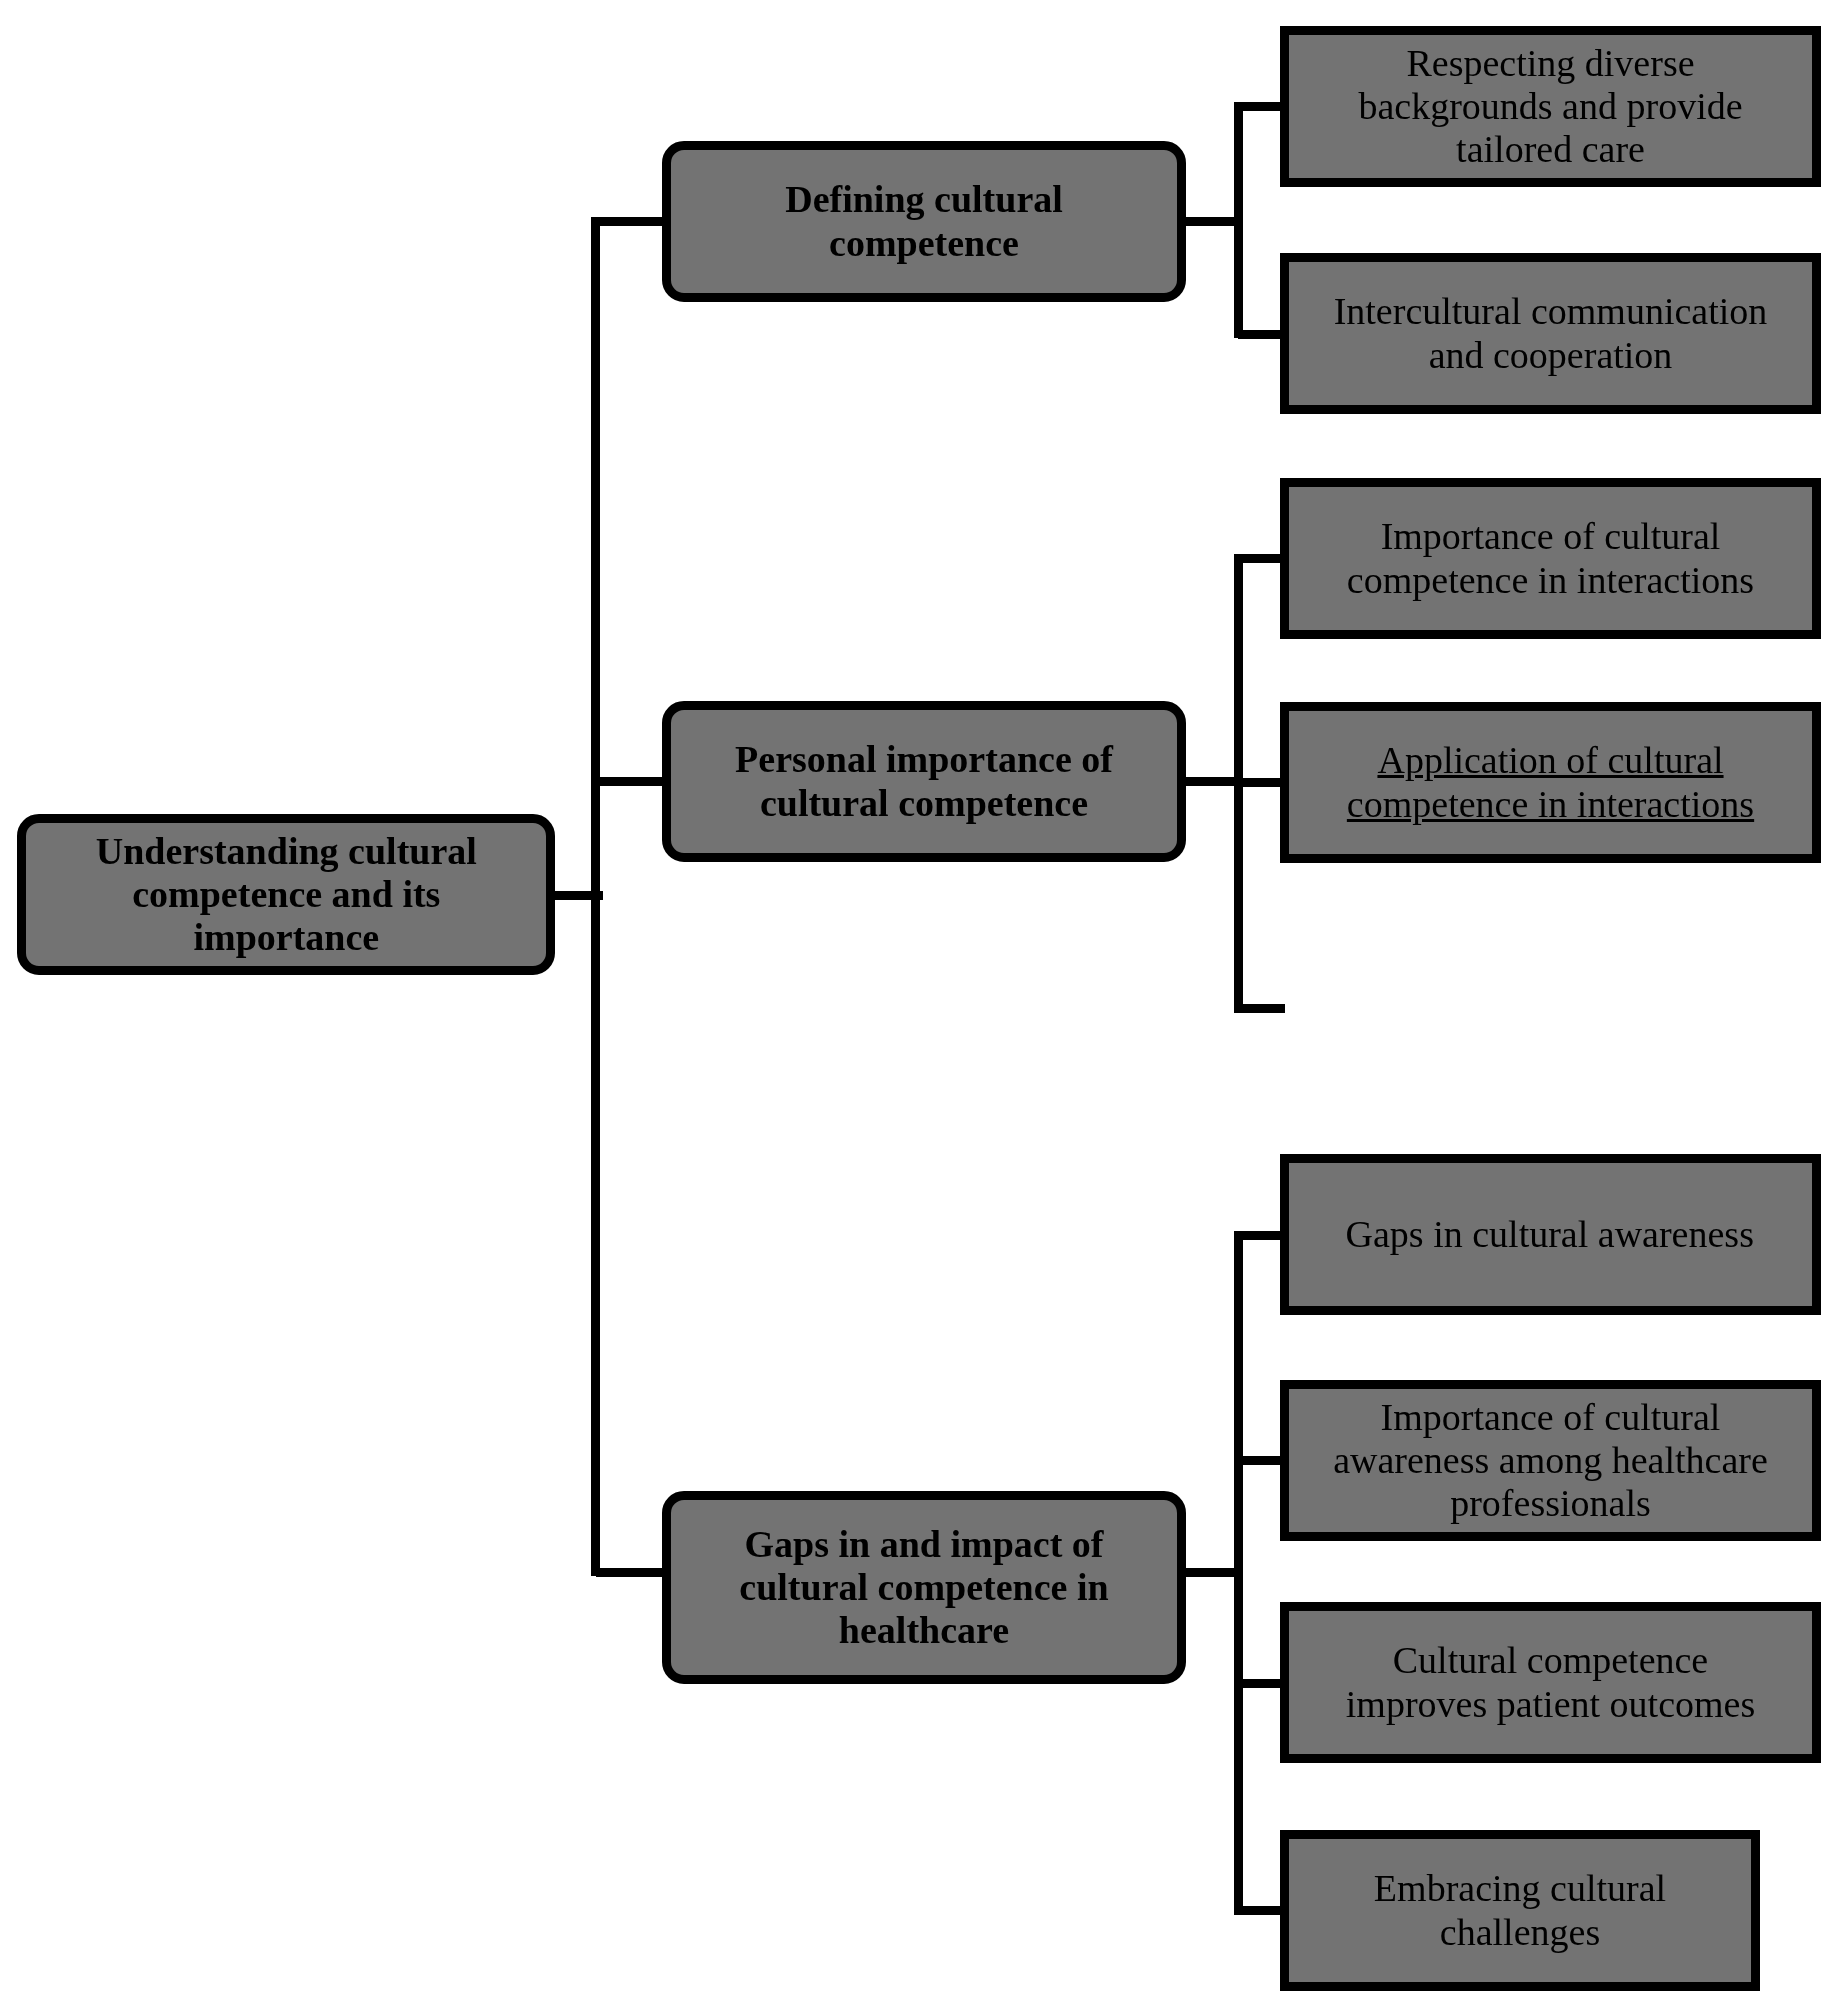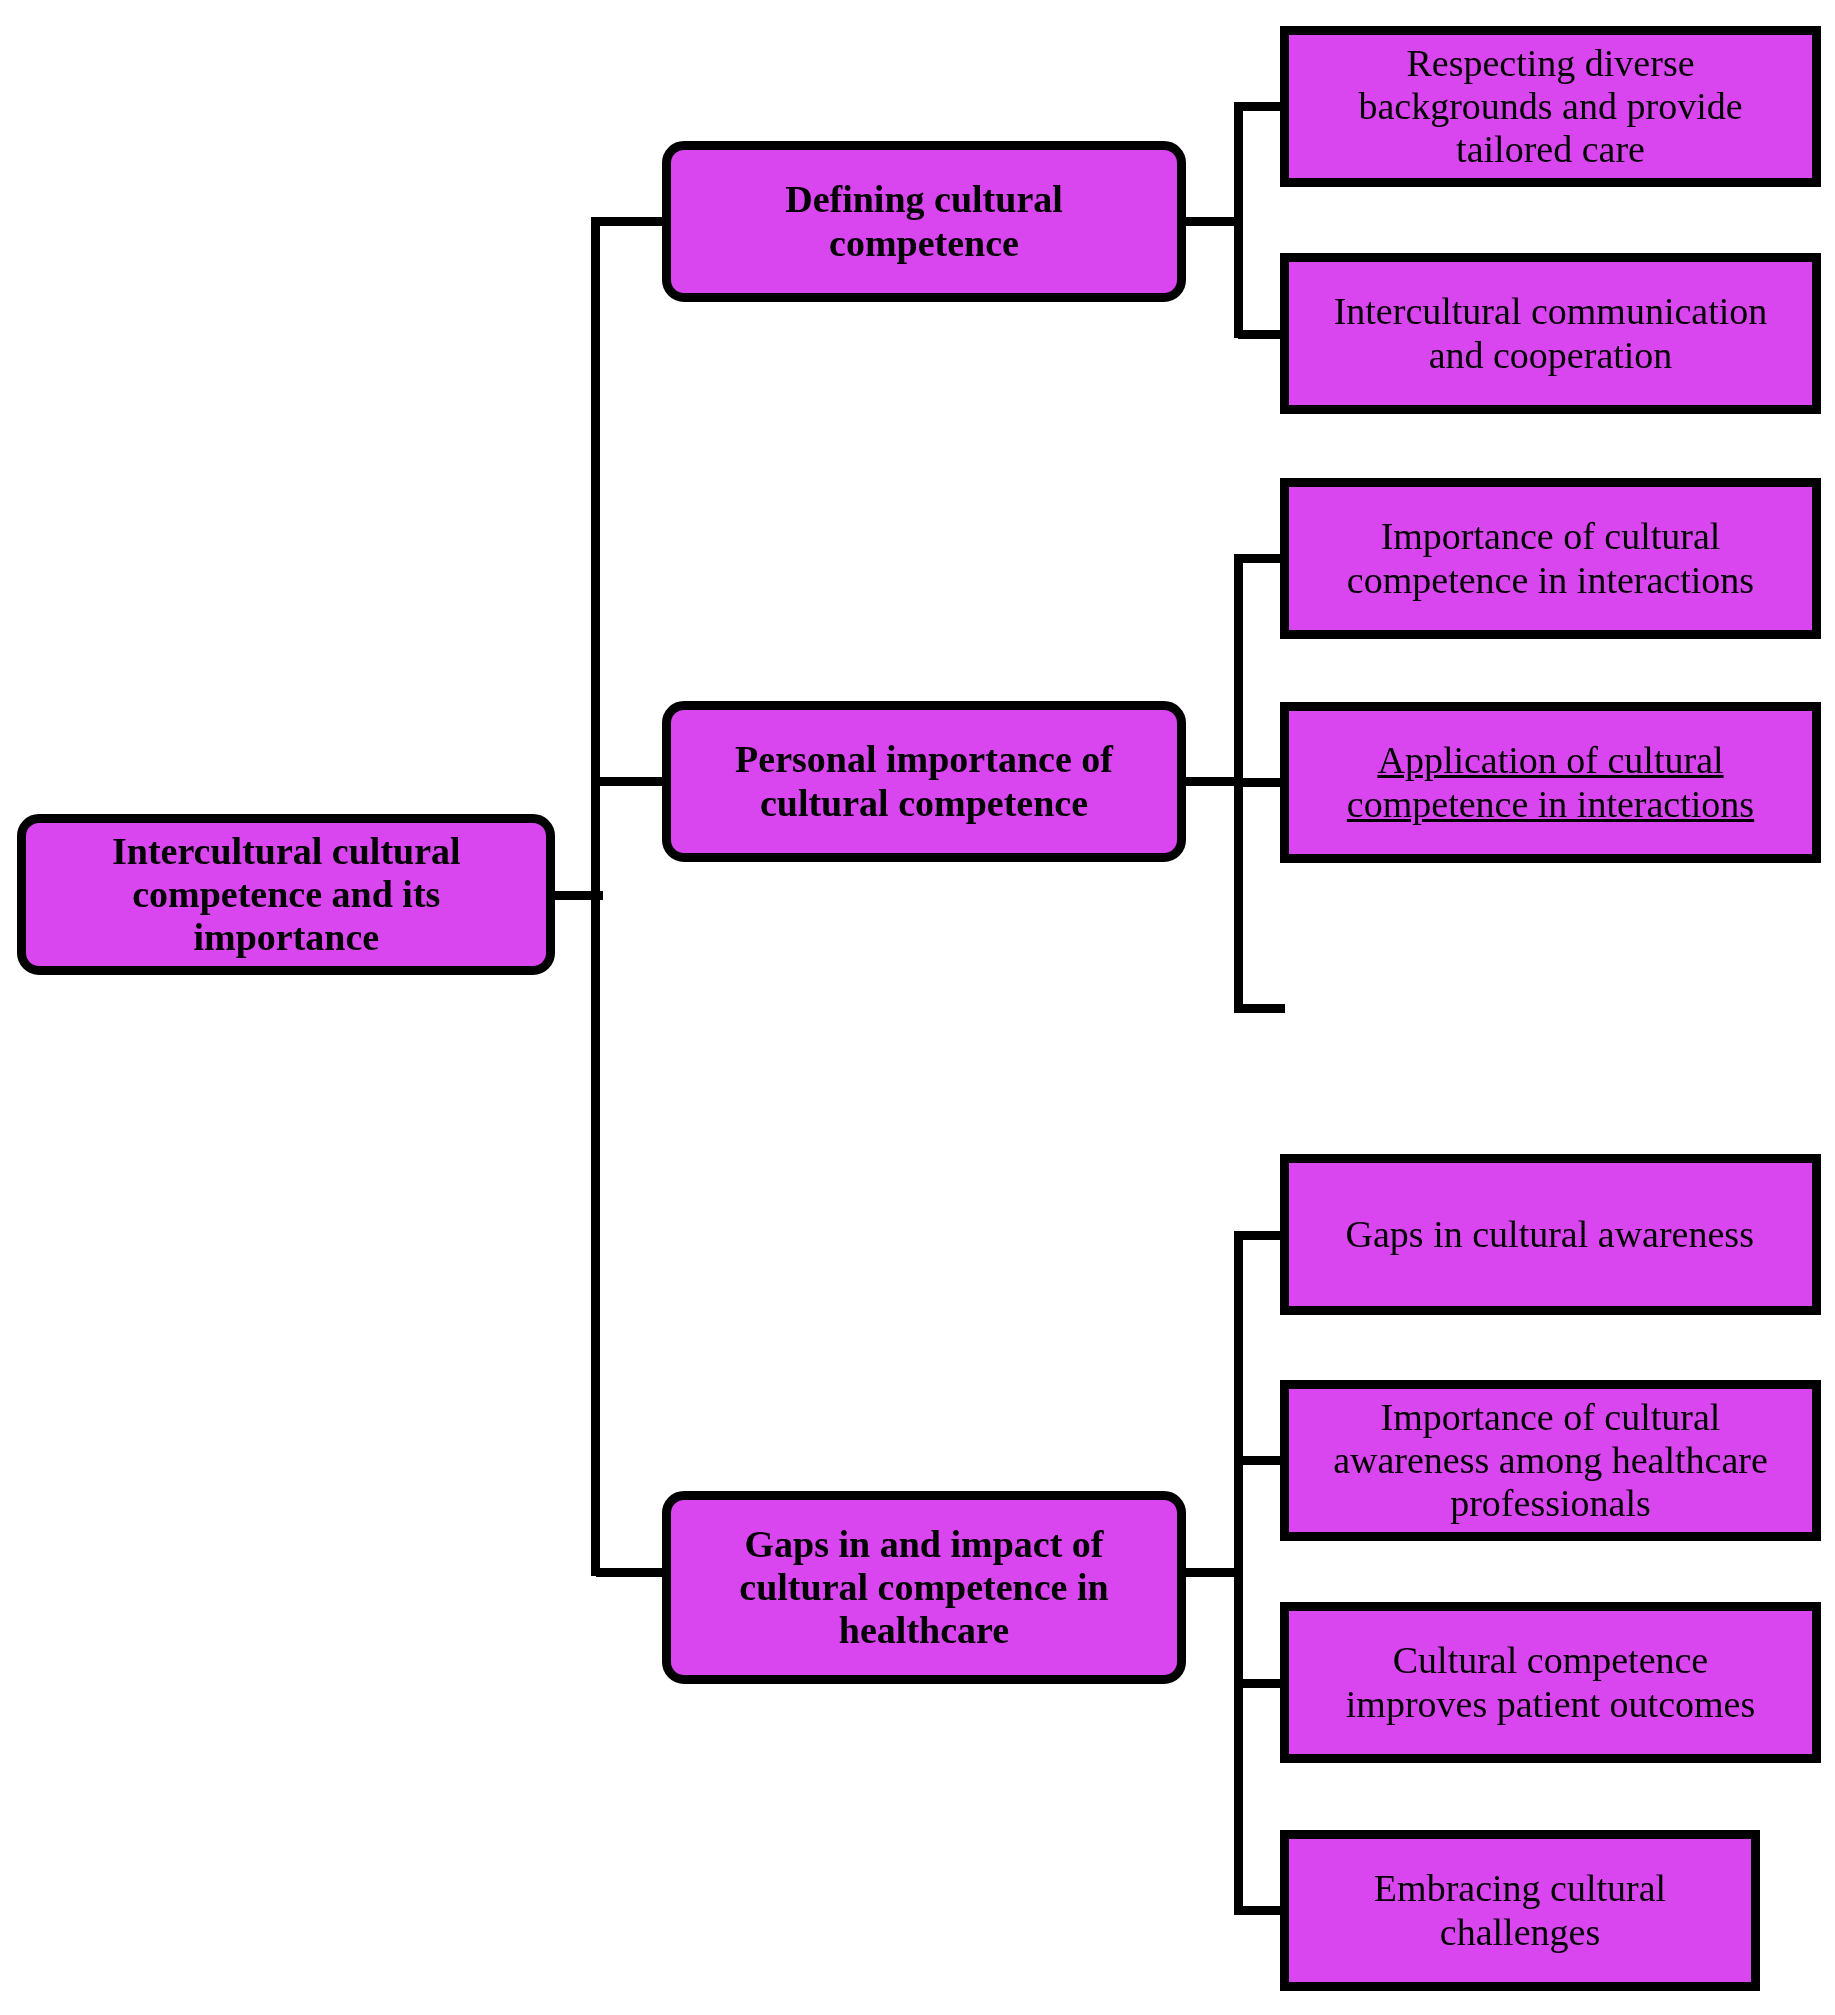--- a/index.html
+++ b/index.html
@@ -8,21 +8,21 @@
     width:1835px;
     height:2015px;
     background:#ffffff;
     font-family:"Liberation Serif","DejaVu Serif",serif;
     color:#000000;
   }
   .node{
     position:absolute;
     box-sizing:border-box;
     border:9.2px solid #000000;
-    background:#d946ef;
+    background:#737373;
     display:flex;
     align-items:center;
     justify-content:center;
     text-align:center;
     font-size:38px;
     line-height:1.14;
     padding:4.6px 11.5px;
   }
   .node span{white-space:pre-line;display:block;}
   .bold{font-weight:bold;border-radius:22px;}
@@ -54,21 +54,21 @@
   <div class="line" style="left:1238px;top:1004px;width:47px;height:8.6px;"></div>
 
   <div class="line" style="left:1181px;top:1568px;width:59px;height:8.6px;"></div>
   <div class="line" style="left:1234px;top:1231px;width:8.6px;height:684px;"></div>
   <div class="line" style="left:1238px;top:1231px;width:47px;height:8.6px;"></div>
   <div class="line" style="left:1238px;top:1456px;width:47px;height:8.6px;"></div>
   <div class="line" style="left:1238px;top:1679px;width:47px;height:8.6px;"></div>
   <div class="line" style="left:1238px;top:1906px;width:47px;height:8.6px;"></div>
 
   <div class="node bold" style="left:17.3px;top:814px;width:538px;height:161px;">
-    <span>Intercultural cultural
+    <span>Understanding cultural
 competence and its
 importance</span>
   </div>
 
   <div class="node bold" style="left:662px;top:141px;width:524px;height:161px;">
     <span>Defining cultural
 competence</span>
   </div>
   <div class="node bold" style="left:662px;top:701px;width:524px;height:161px;">
     <span>Personal importance of

